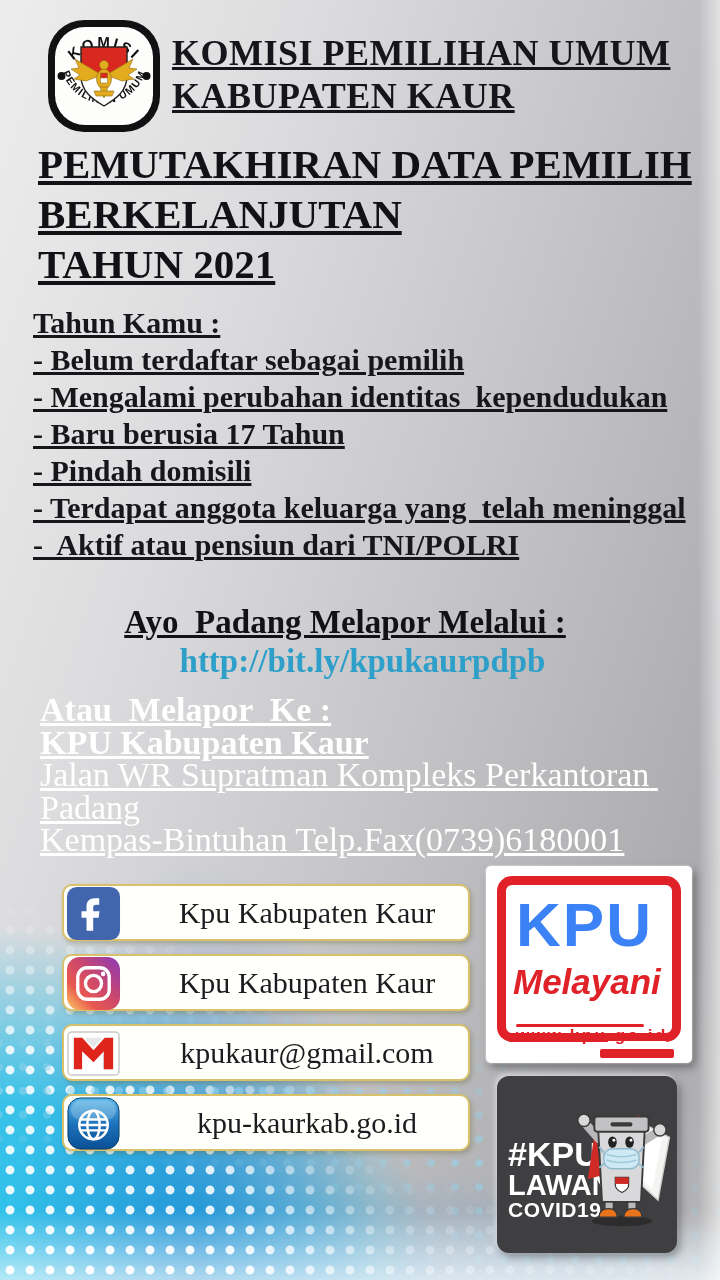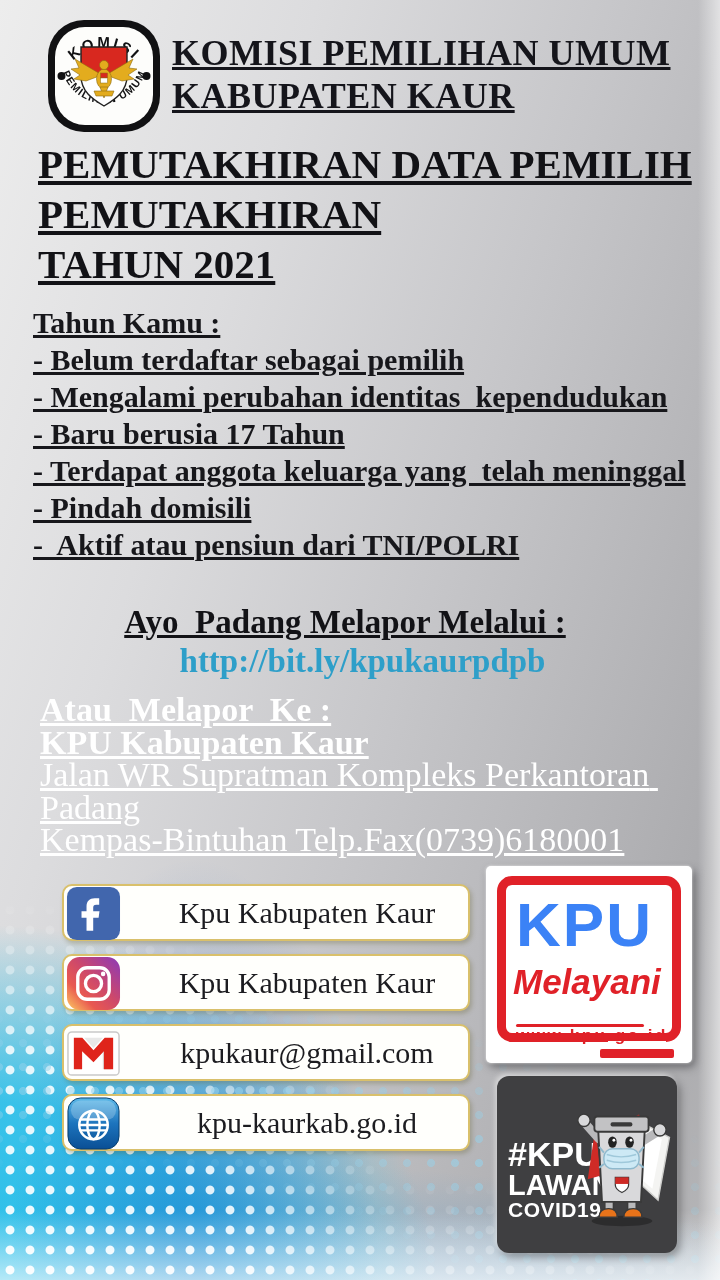--- a/index.html
+++ b/index.html
@@ -135,31 +135,31 @@
     <rect x="56.5" y="65" width="7" height="5" fill="#fff" stroke="#8d6c10" stroke-width="0.5"></rect>
   </svg>
 
   <div class="abs org-name">
     <div class="pre">KOMISI PEMILIHAN UMUM</div>
     <div class="pre">KABUPATEN KAUR</div>
   </div>
 
   <div class="abs main-title">
     <div class="pre">PEMUTAKHIRAN DATA PEMILIH</div>
-    <div class="pre">PEMUTAKHIRAN</div>
+    <div class="pre">BERKELANJUTAN</div>
     <div class="pre">TAHUN 2021</div>
   </div>
 
   <div class="abs checklist">
     <div class="pre">Tahun Kamu :</div>
     <div class="pre">- Belum terdaftar sebagai pemilih</div>
     <div class="pre">- Mengalami perubahan identitas  kependudukan</div>
     <div class="pre">- Baru berusia 17 Tahun</div>
+    <div class="pre">- Pindah domisili</div>
     <div class="pre">- Terdapat anggota keluarga yang  telah meninggal</div>
-    <div class="pre">- Pindah domisili</div>
     <div class="pre">-  Aktif atau pensiun dari TNI/POLRI</div>
   </div>
 
   <div class="abs report">
     <div class="cta pre">Ayo  Padang Melapor Melalui :</div>
     <a class="link" href="#">http://bit.ly/kpukaurpdpb</a>
   </div>
 
   <div class="abs contact">
     <div class="b pre">Atau  Melapor  Ke :</div>

